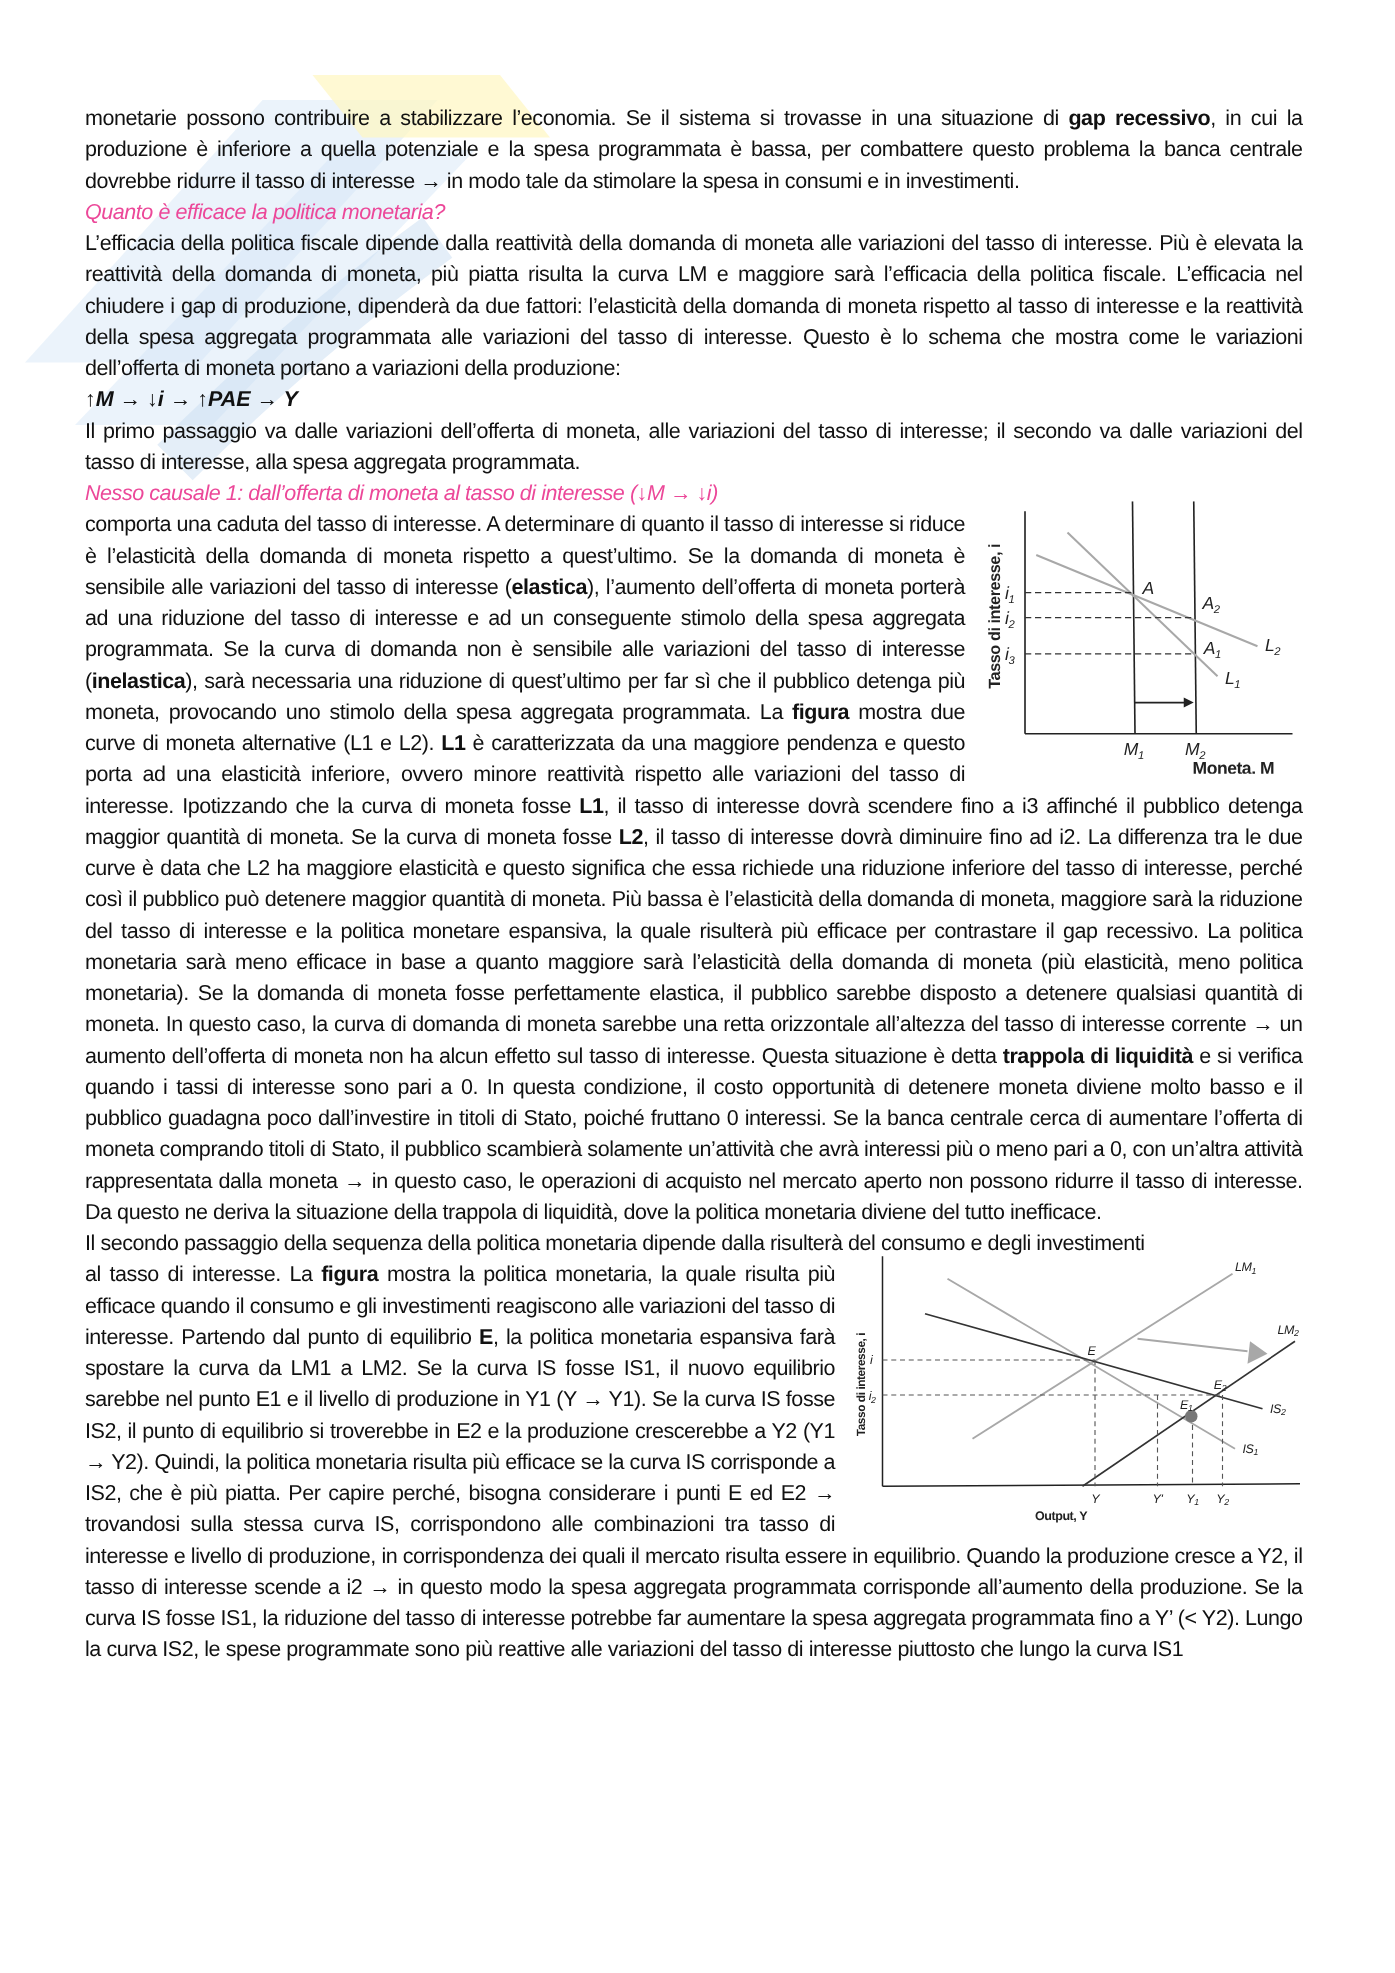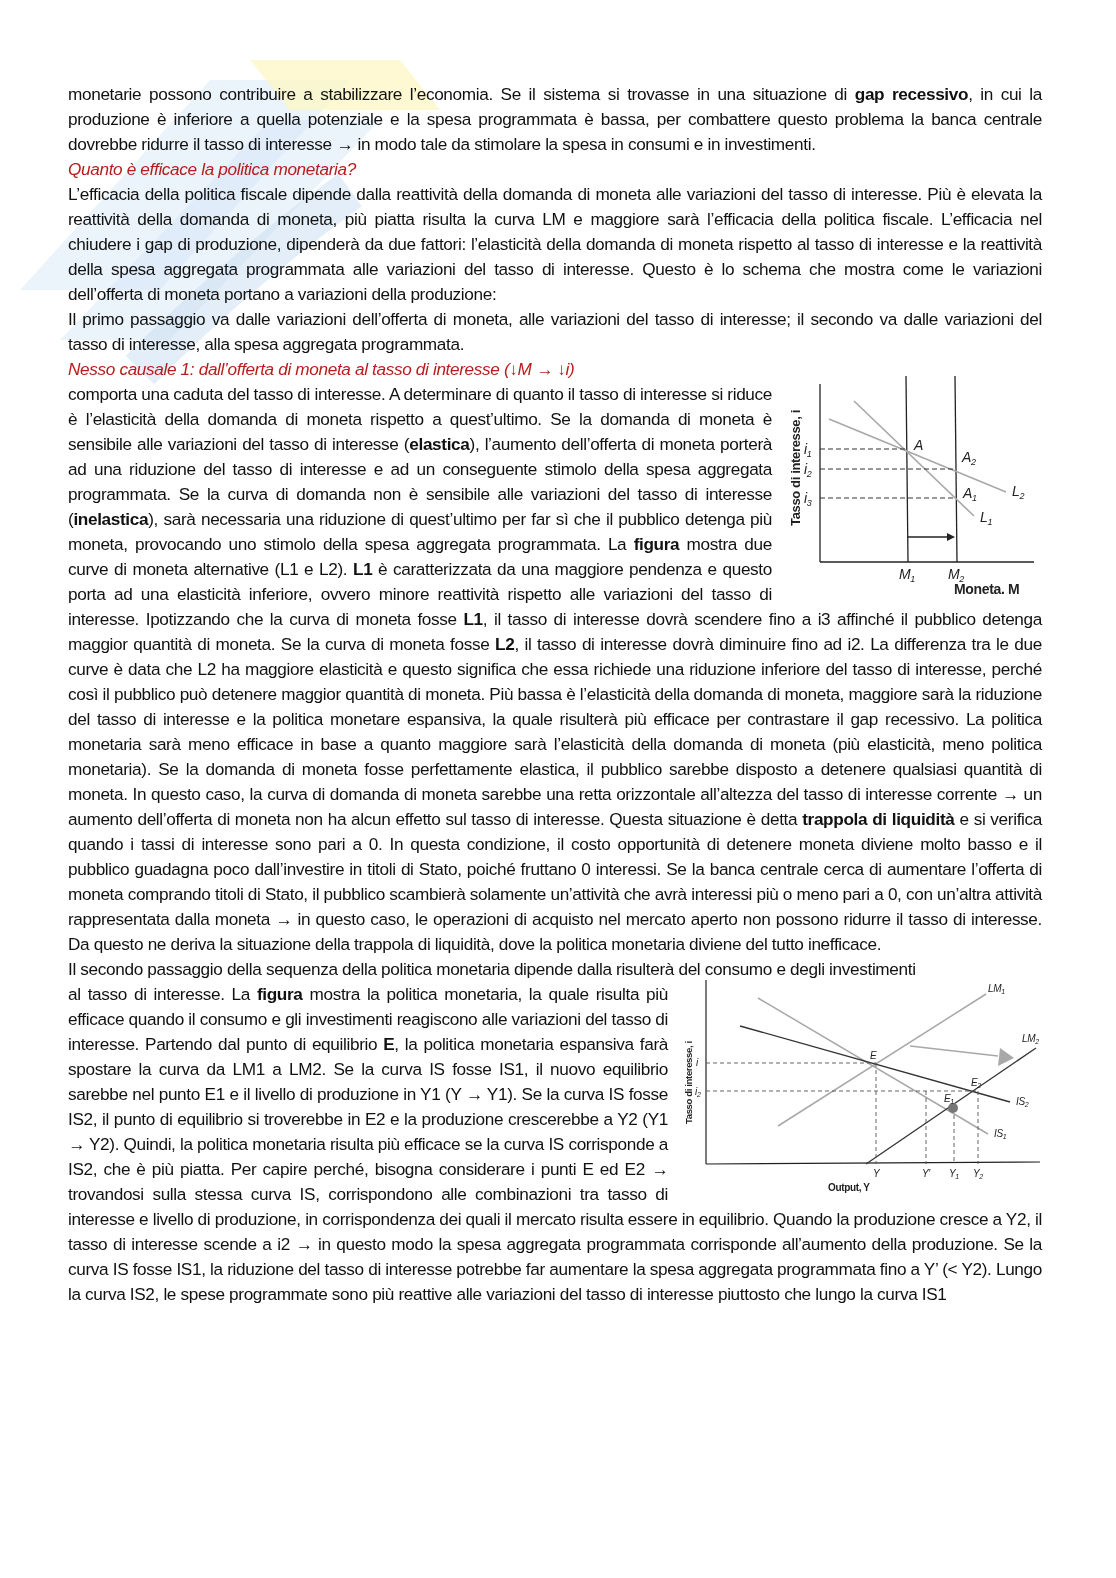--- a/index.html
+++ b/index.html
@@ -2,21 +2,21 @@
 <html><head>
 <meta charset="utf-8">
 <style>
   html,body{margin:0;padding:0;background:#fff;}
   body{width:1116px;height:1578px;position:relative;overflow:hidden;
        font-family:"Liberation Sans",sans-serif;color:#111;}
   .watermark{position:absolute;left:20px;top:40px;width:520px;height:420px;pointer-events:none;z-index:0;}
   .page{position:absolute;left:68px;top:66px;width:974px;z-index:1;
         font-size:17.2px;line-height:25px;letter-spacing:-0.35px;margin-top:16px;}
   p{margin:0;text-align:justify;text-align-last:left;}
-  .red{color:#b91c1c;font-style:italic;}
+  .red{color:#ec4899;font-style:italic;}
   b{font-weight:bold;}
   .formula{text-align:center;font-weight:bold;font-style:italic;letter-spacing:0;}
   .fig-right{float:right;}
   .fig1{width:258px;height:218px;margin:-6px 0 0 12px;}
   .fig2{width:364px;height:220px;margin:-8px 0 0 10px;}
   svg text{font-family:"Liberation Sans",sans-serif;}
   .clear{clear:both;}
 </style>
 </head>
 <body>
@@ -26,20 +26,21 @@
   <polygon points="40,300 250,80 360,80 150,300" fill="#d2e4f6" opacity="0.45"></polygon>
   <polygon points="230,20 380,20 420,70 270,70" fill="#fff6c0" opacity="0.7"></polygon>
   <path d="M120 330 Q220 230 330 150" stroke="#c9ddf2" stroke-width="40" fill="none" opacity="0.5"></path>
 </svg>
 
 <div class="page">
 
   <p id="p1"><span>monetarie possono contribuire a stabilizzare l’economia. Se il sistema si trovasse in una situazione di </span><b>gap recessivo</b><span>, in cui la produzione è inferiore a quella potenziale e la spesa programmata è bassa, per combattere questo problema la banca centrale dovrebbe ridurre il tasso di interesse → in modo tale da stimolare la spesa in consumi e in investimenti.</span></p>
   <p class="red">Quanto è efficace la politica monetaria?</p>
   <p>L’efficacia della politica fiscale dipende dalla reattività della domanda di moneta alle variazioni del tasso di interesse. Più è elevata la reattività della domanda di moneta, più piatta risulta la curva LM e maggiore sarà l’efficacia della politica fiscale. L’efficacia nel chiudere i gap di produzione, dipenderà da due fattori: l’elasticità della domanda di moneta rispetto al tasso di interesse e la reattività della spesa aggregata programmata alle variazioni del tasso di interesse. Questo è lo schema che mostra come le variazioni dell’offerta di moneta portano a variazioni della produzione:</p>
+  <p class="formula">↑M → ↓i → ↑PAE → Y</p>
   <p>Il primo passaggio va dalle variazioni dell’offerta di moneta, alle variazioni del tasso di interesse; il secondo va dalle variazioni del tasso di interesse, alla spesa aggregata programmata.</p>
   <p class="red">Nesso causale 1: dall’offerta di moneta al tasso di interesse (↓M → ↓i)</p>
 
   <div>
     <svg class="fig-right fig1" viewBox="0 0 258 218">
       <g stroke="#222" stroke-width="1.3" fill="none">
         <line x1="36" y1="8" x2="36" y2="186"></line>
         <line x1="36" y1="186" x2="250" y2="186"></line>
         <line x1="122" y1="0" x2="124" y2="186"></line>
         <line x1="171" y1="0" x2="173" y2="186"></line>

